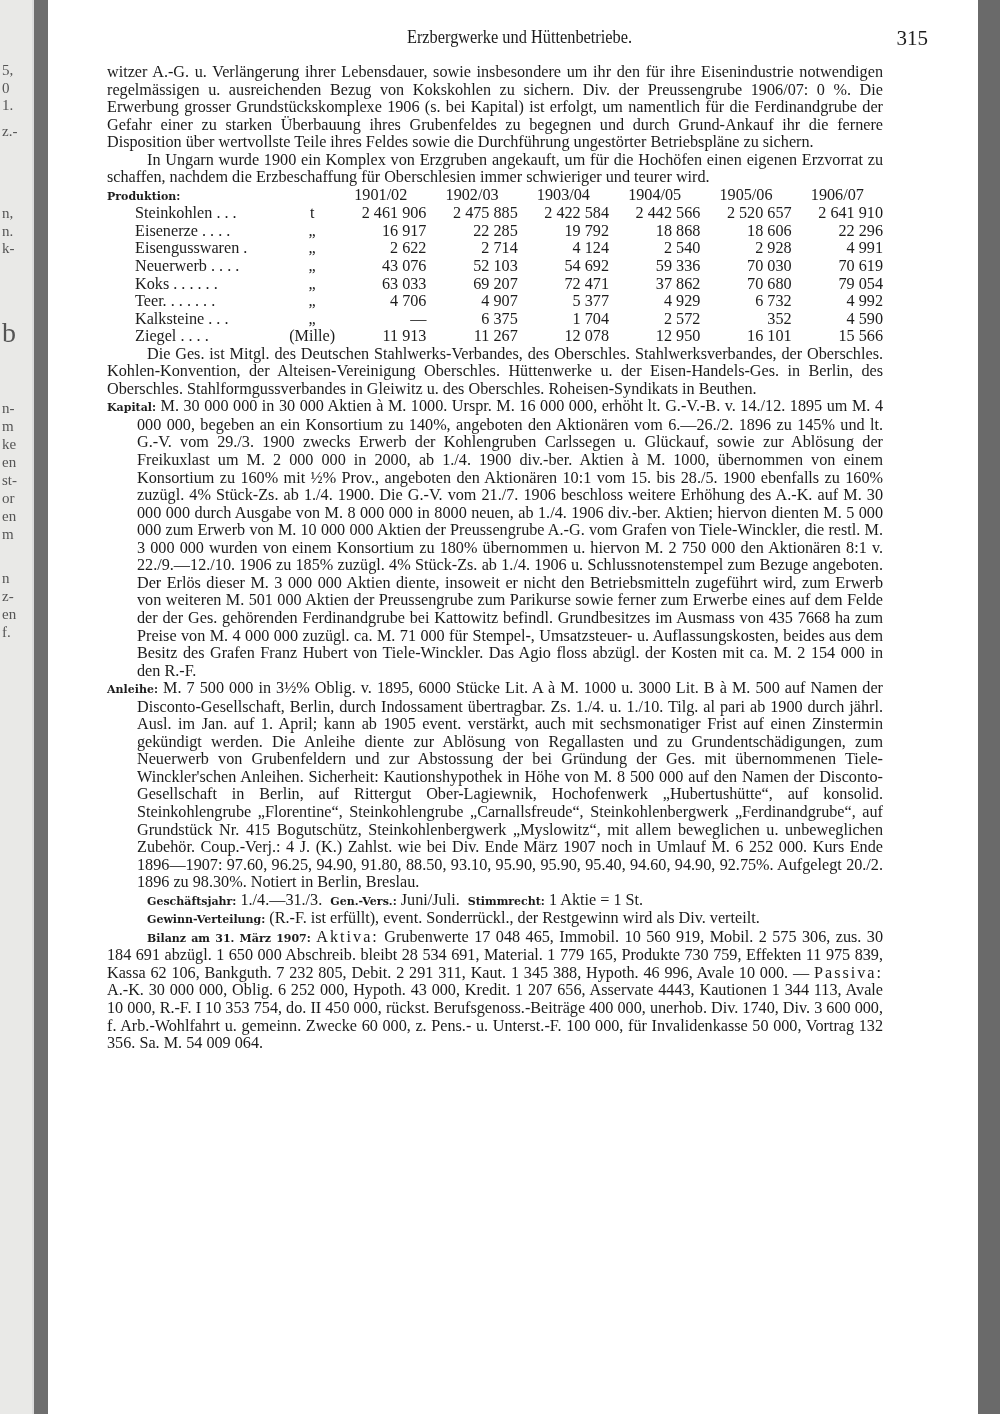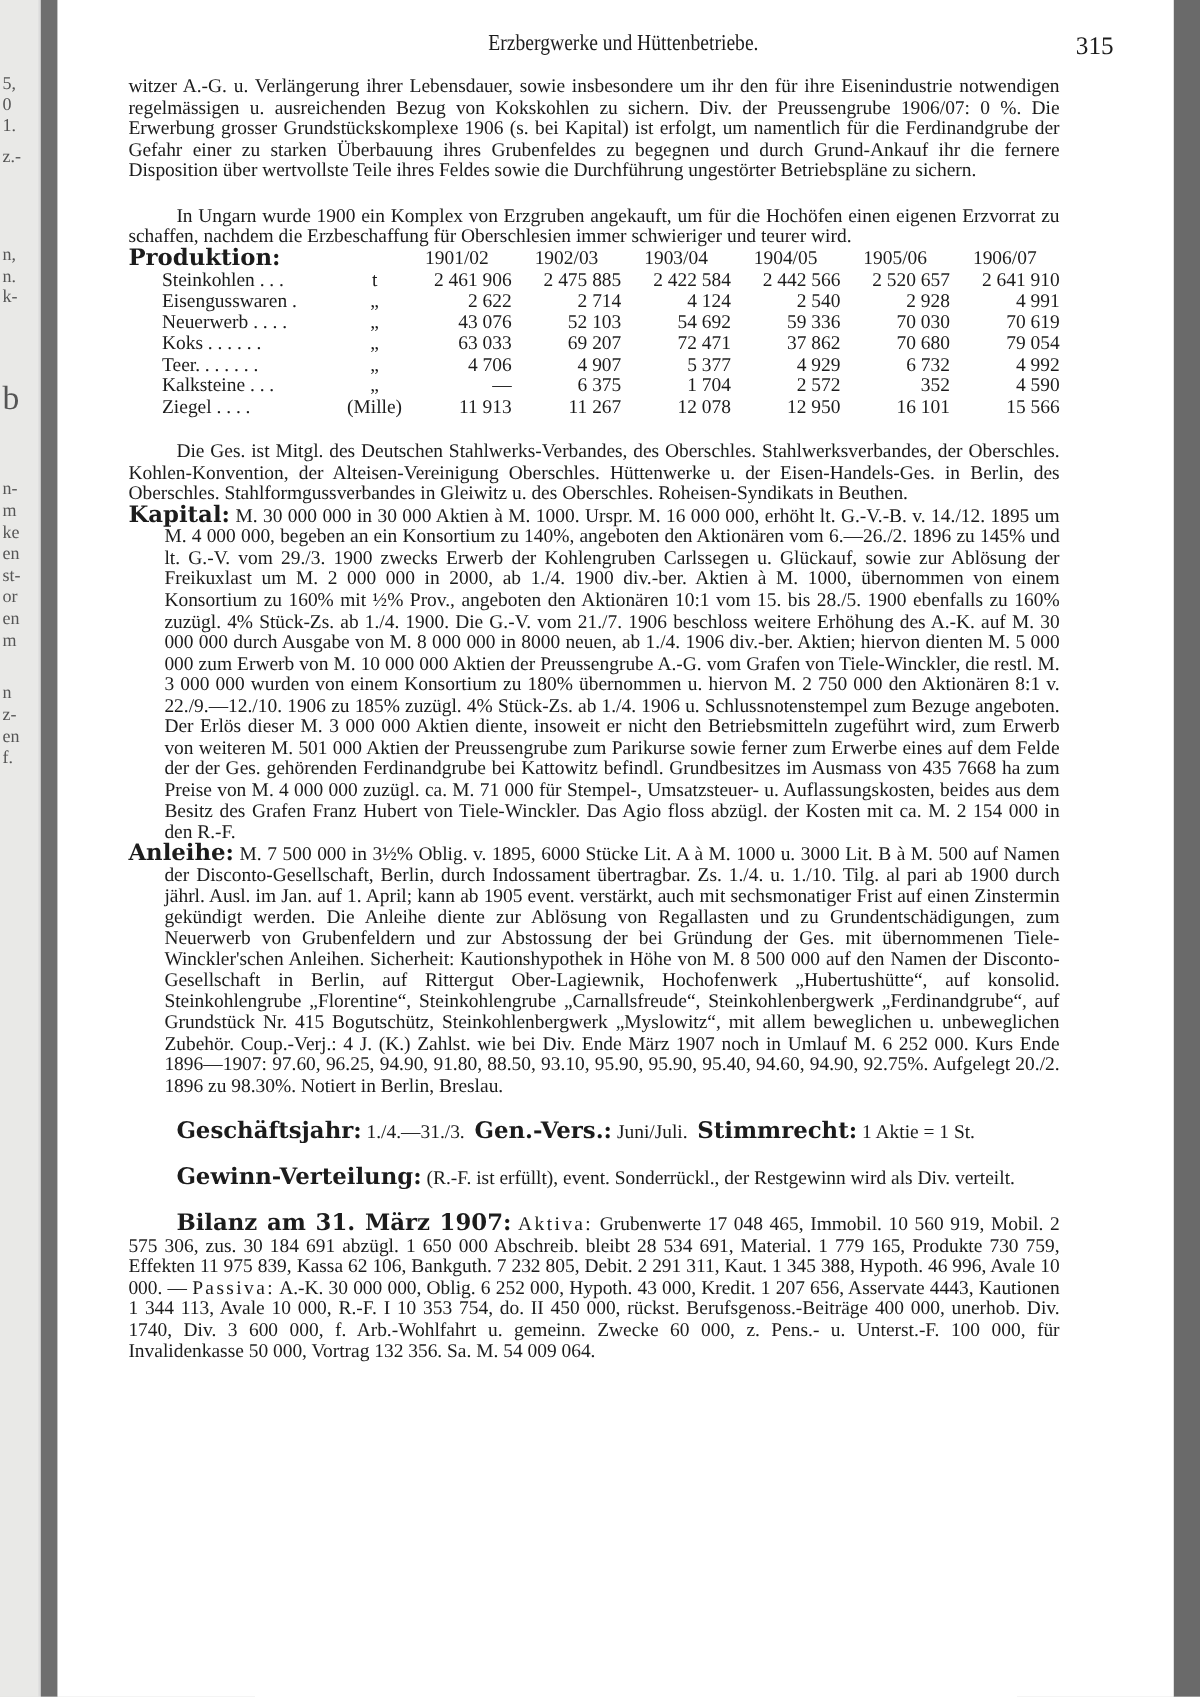--- a/index.html
+++ b/index.html
@@ -9,23 +9,23 @@
   .prev-page .frag { position:absolute; left:2px; font-size:15px; color:#555; line-height:16px; white-space:nowrap; }
   .gutter { position:absolute; left:34px; top:0; width:14px; height:1414px; background:#6e6e6e; }
   .right-edge { position:absolute; right:0; top:0; width:22px; height:1414px; background:#6a6a6a; }
   .page { position:absolute; left:48px; top:0; width:930px; height:1414px; background:#ffffff; }
   .content { position:absolute; left:59px; top:0; width:825px; }
   .running-head { position:absolute; top:26px; left:0; width:825px; height:24px; font-size:19px; }
   .running-title { position:absolute; left:0; width:825px; text-align:center; transform:scaleX(0.86); }
   .page-number { position:absolute; right:4px; font-size:21px; }
   .body-text { position:absolute; top:64px; left:0; width:776px; font-size:16.2px; line-height:17.55px; text-align:justify; }
   .p { margin:0; }
-  .indent { text-indent:40px;margin-top:20px; }
+  .indent { text-indent:40px; }
   .hang { padding-left:30px; text-indent:-30px; }
-  .bold { font-weight:bold; font-family:"DejaVu Serif",serif; font-size:19px; }
+  .bold { font-weight:bold; font-family:"DejaVu Serif",serif; font-size:11px; }
   .sp { letter-spacing:2px; }
   table.prod { border-collapse:collapse; width:776px; font-size:16.2px; line-height:17.55px; }
   table.prod td { padding:0; white-space:nowrap; }
   .prod .label { padding-left:28px; width:160px; }
   .prod .unit { width:46px; text-align:center; }
   .prod .num { text-align:right; width:95px; }
   .prod .hdr { text-align:center; }
 </style>
 </head>
 <body>
@@ -81,20 +81,30 @@
           <tbody id="prod-body">
             <tr>
               <td class="label">Steinkohlen . . .</td>
               <td class="unit">t</td>
               <td class="num">2 461 906</td>
               <td class="num">2 475 885</td>
               <td class="num">2 422 584</td>
               <td class="num">2 442 566</td>
               <td class="num">2 520 657</td>
               <td class="num">2 641 910</td>
+            </tr>
+            <tr>
+              <td class="label">Eisenerze . . . .</td>
+              <td class="unit">„</td>
+              <td class="num">16 917</td>
+              <td class="num">22 285</td>
+              <td class="num">19 792</td>
+              <td class="num">18 868</td>
+              <td class="num">18 606</td>
+              <td class="num">22 296</td>
             </tr>
             <tr>
               <td class="label">Eisengusswaren .</td>
               <td class="unit">„</td>
               <td class="num">2 622</td>
               <td class="num">2 714</td>
               <td class="num">4 124</td>
               <td class="num">2 540</td>
               <td class="num">2 928</td>
               <td class="num">4 991</td>

